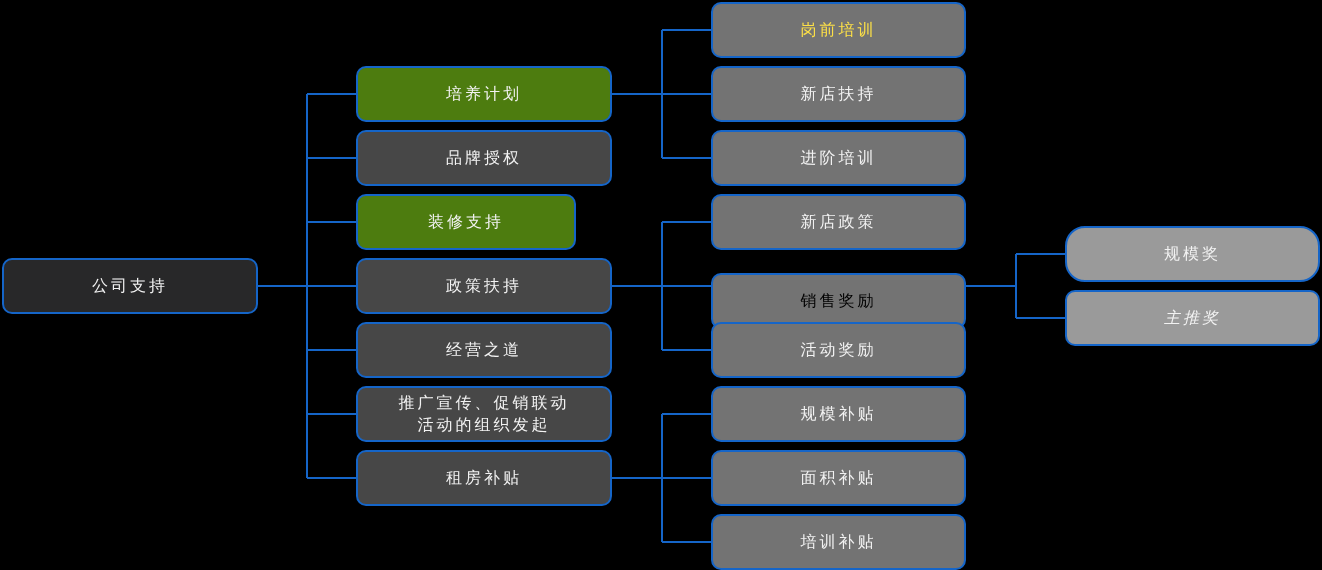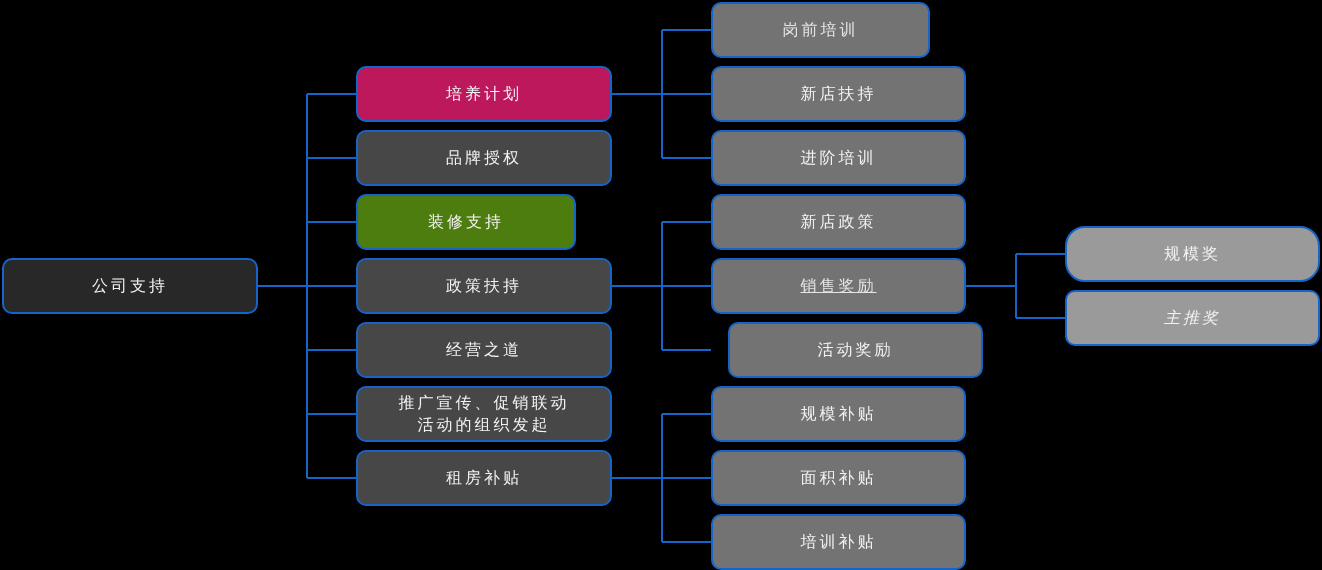--- a/index.html
+++ b/index.html
@@ -69,32 +69,32 @@
       <line x1="307" y1="414" x2="356" y2="414" stroke="#1565c8" stroke-width="2"></line>
       <line x1="307" y1="478" x2="356" y2="478" stroke="#1565c8" stroke-width="2"></line>
       <line x1="612" y1="478" x2="661.5" y2="478" stroke="#1565c8" stroke-width="2"></line>
       <line x1="661.5" y1="414" x2="661.5" y2="542" stroke="#1565c8" stroke-width="2"></line>
       <line x1="661.5" y1="414" x2="711" y2="414" stroke="#1565c8" stroke-width="2"></line>
       <line x1="661.5" y1="478" x2="711" y2="478" stroke="#1565c8" stroke-width="2"></line>
       <line x1="661.5" y1="542" x2="711" y2="542" stroke="#1565c8" stroke-width="2"></line>
     </svg>
   <div id="nodes">
       <div class="node" style="left: 2px; top: 258px; width: 256px; height: 56px; background: rgb(40, 40, 41); border-color: rgb(21, 101, 200); color: rgb(242, 242, 242);">公司支持</div>
-      <div class="node" style="left: 356px; top: 66px; width: 256px; height: 56px; background: #be185d; border-color: rgb(21, 101, 200); color: rgb(242, 242, 242);">培养计划</div>
-      <div class="node" style="left: 711px; top: 2px; width: 219px; height: 56px; background: rgb(115, 115, 115); border-color: rgb(21, 101, 200); color: #e5e5e5;">岗前培训</div>
+      <div class="node" style="left: 356px; top: 66px; width: 256px; height: 56px; background: #4d7c0f; border-color: rgb(21, 101, 200); color: rgb(242, 242, 242);">培养计划</div>
+      <div class="node" style="left: 711px; top: 2px; width: 255px; height: 56px; background: rgb(115, 115, 115); border-color: rgb(21, 101, 200); color: #fde047;">岗前培训</div>
       <div class="node" style="left: 711px; top: 66px; width: 255px; height: 56px; background: rgb(115, 115, 115); border-color: rgb(21, 101, 200); color: rgb(242, 242, 242);">新店扶持</div>
       <div class="node" style="left: 711px; top: 130px; width: 255px; height: 56px; background: rgb(115, 115, 115); border-color: rgb(21, 101, 200); color: rgb(242, 242, 242);">进阶培训</div>
       <div class="node" style="left: 356px; top: 130px; width: 256px; height: 56px; background: rgb(71, 71, 71); border-color: rgb(21, 101, 200); color: rgb(242, 242, 242);">品牌授权</div>
       <div class="node" style="left: 356px; top: 194px; width: 220px; height: 56px; background: #4d7c0f; border-color: rgb(21, 101, 200); color: rgb(242, 242, 242);">装修支持</div>
       <div class="node" style="left: 356px; top: 258px; width: 256px; height: 56px; background: rgb(71, 71, 71); border-color: rgb(21, 101, 200); color: rgb(242, 242, 242);">政策扶持</div>
       <div class="node" style="left: 711px; top: 194px; width: 255px; height: 56px; background: rgb(115, 115, 115); border-color: rgb(21, 101, 200); color: rgb(242, 242, 242);">新店政策</div>
-      <div class="node" style="left: 711px; top: 258px; width: 255px; height: 56px; background: rgb(115, 115, 115); border-color: rgb(21, 101, 200); color: #e5e5e5; text-decoration: underline;">销售奖励</div>
+      <div class="node" style="left: 711px; top: 273px; width: 255px; height: 56px; background: rgb(115, 115, 115); border-color: rgb(21, 101, 200); color: #000000;">销售奖励</div>
       <div class="node" style="left: 1065px; top: 226px; width: 255px; height: 56px; background: rgb(154, 154, 154); border-color: rgb(21, 101, 200); color: rgb(242, 242, 242); border-radius: 20px;">规模奖</div>
       <div class="node" style="left: 1065px; top: 290px; width: 255px; height: 56px; background: rgb(154, 154, 154); border-color: rgb(21, 101, 200); color: rgb(242, 242, 242); font-style: italic;">主推奖</div>
-      <div class="node" style="left: 711px; top: 322px; width: 255px; height: 56px; background: rgb(115, 115, 115); border-color: rgb(21, 101, 200); color: rgb(242, 242, 242); margin-left: 17px;">活动奖励</div>
+      <div class="node" style="left: 711px; top: 322px; width: 255px; height: 56px; background: rgb(115, 115, 115); border-color: rgb(21, 101, 200); color: rgb(242, 242, 242);">活动奖励</div>
       <div class="node" style="left: 356px; top: 322px; width: 256px; height: 56px; background: rgb(71, 71, 71); border-color: rgb(21, 101, 200); color: rgb(242, 242, 242);">经营之道</div>
       <div class="node" style="left: 356px; top: 386px; width: 256px; height: 56px; background: rgb(71, 71, 71); border-color: rgb(21, 101, 200); color: rgb(242, 242, 242);">推广宣传、促销联动
 活动的组织发起</div>
       <div class="node" style="left: 356px; top: 450px; width: 256px; height: 56px; background: rgb(71, 71, 71); border-color: rgb(21, 101, 200); color: rgb(242, 242, 242);">租房补贴</div>
       <div class="node" style="left: 711px; top: 386px; width: 255px; height: 56px; background: rgb(115, 115, 115); border-color: rgb(21, 101, 200); color: rgb(242, 242, 242);">规模补贴</div>
       <div class="node" style="left: 711px; top: 450px; width: 255px; height: 56px; background: rgb(115, 115, 115); border-color: rgb(21, 101, 200); color: rgb(242, 242, 242);">面积补贴</div>
       <div class="node" style="left: 711px; top: 514px; width: 255px; height: 56px; background: rgb(115, 115, 115); border-color: rgb(21, 101, 200); color: rgb(242, 242, 242);">培训补贴</div>
     </div>
 </div>
 

